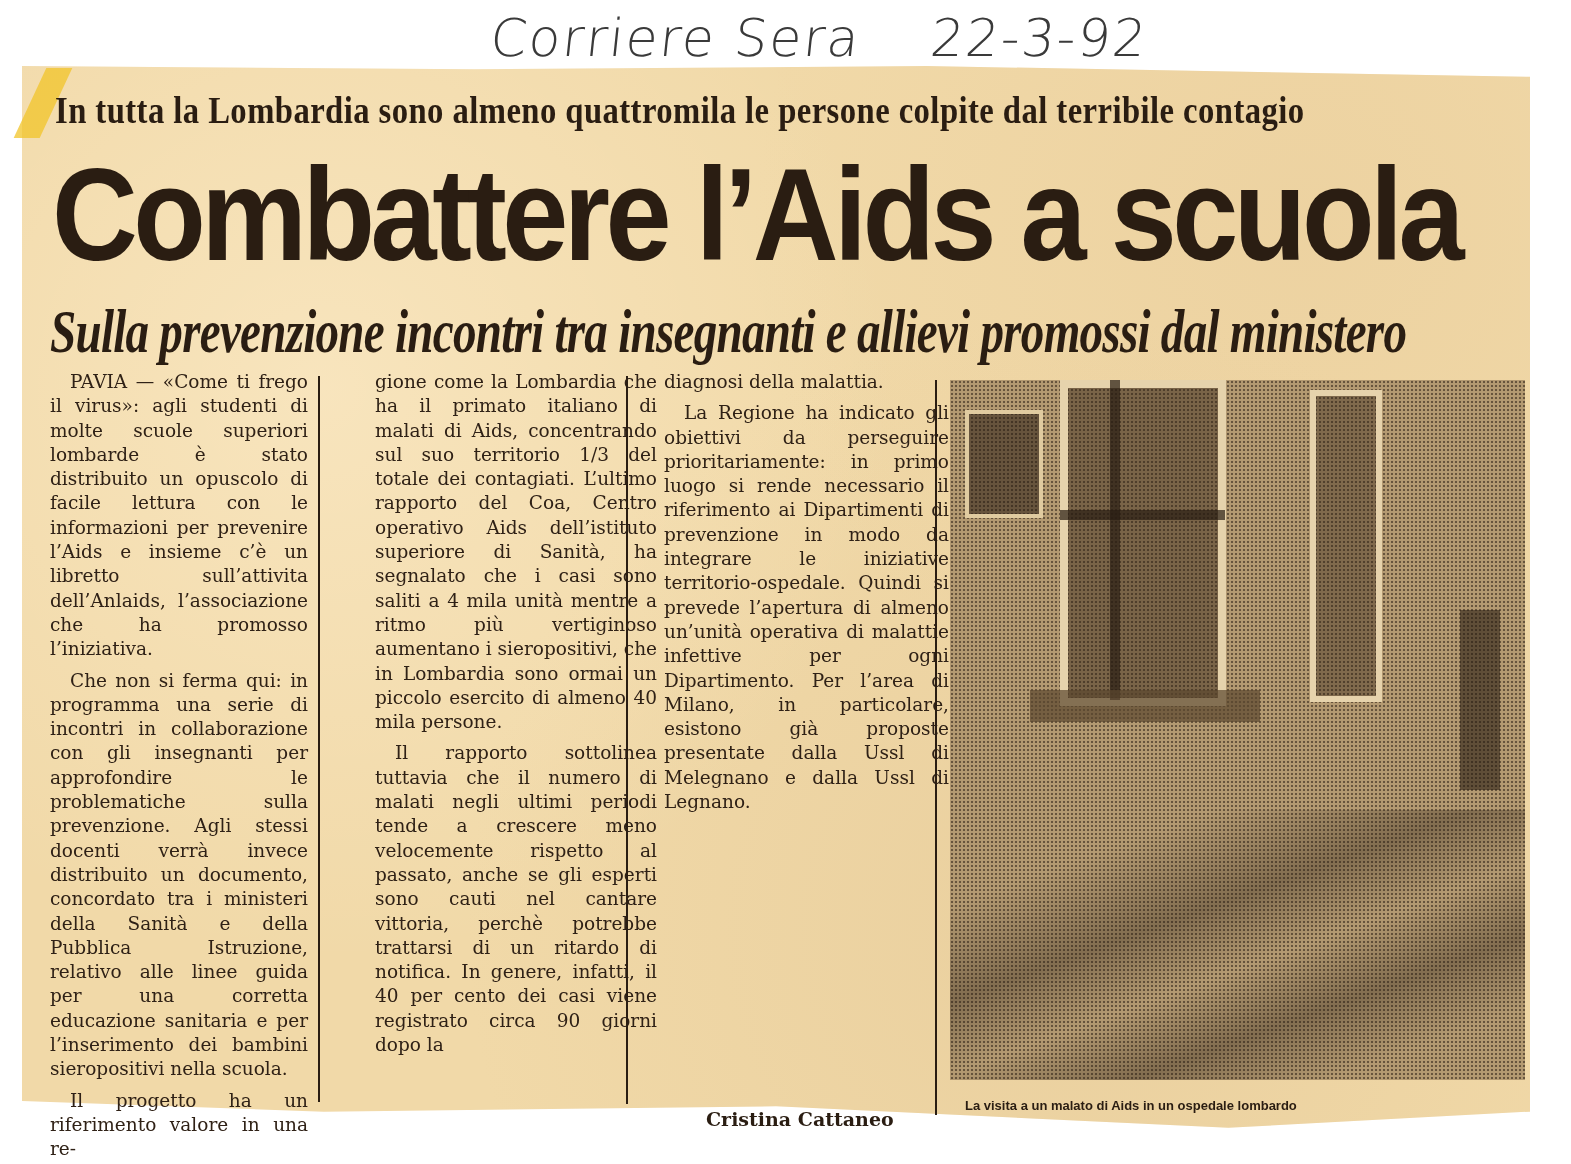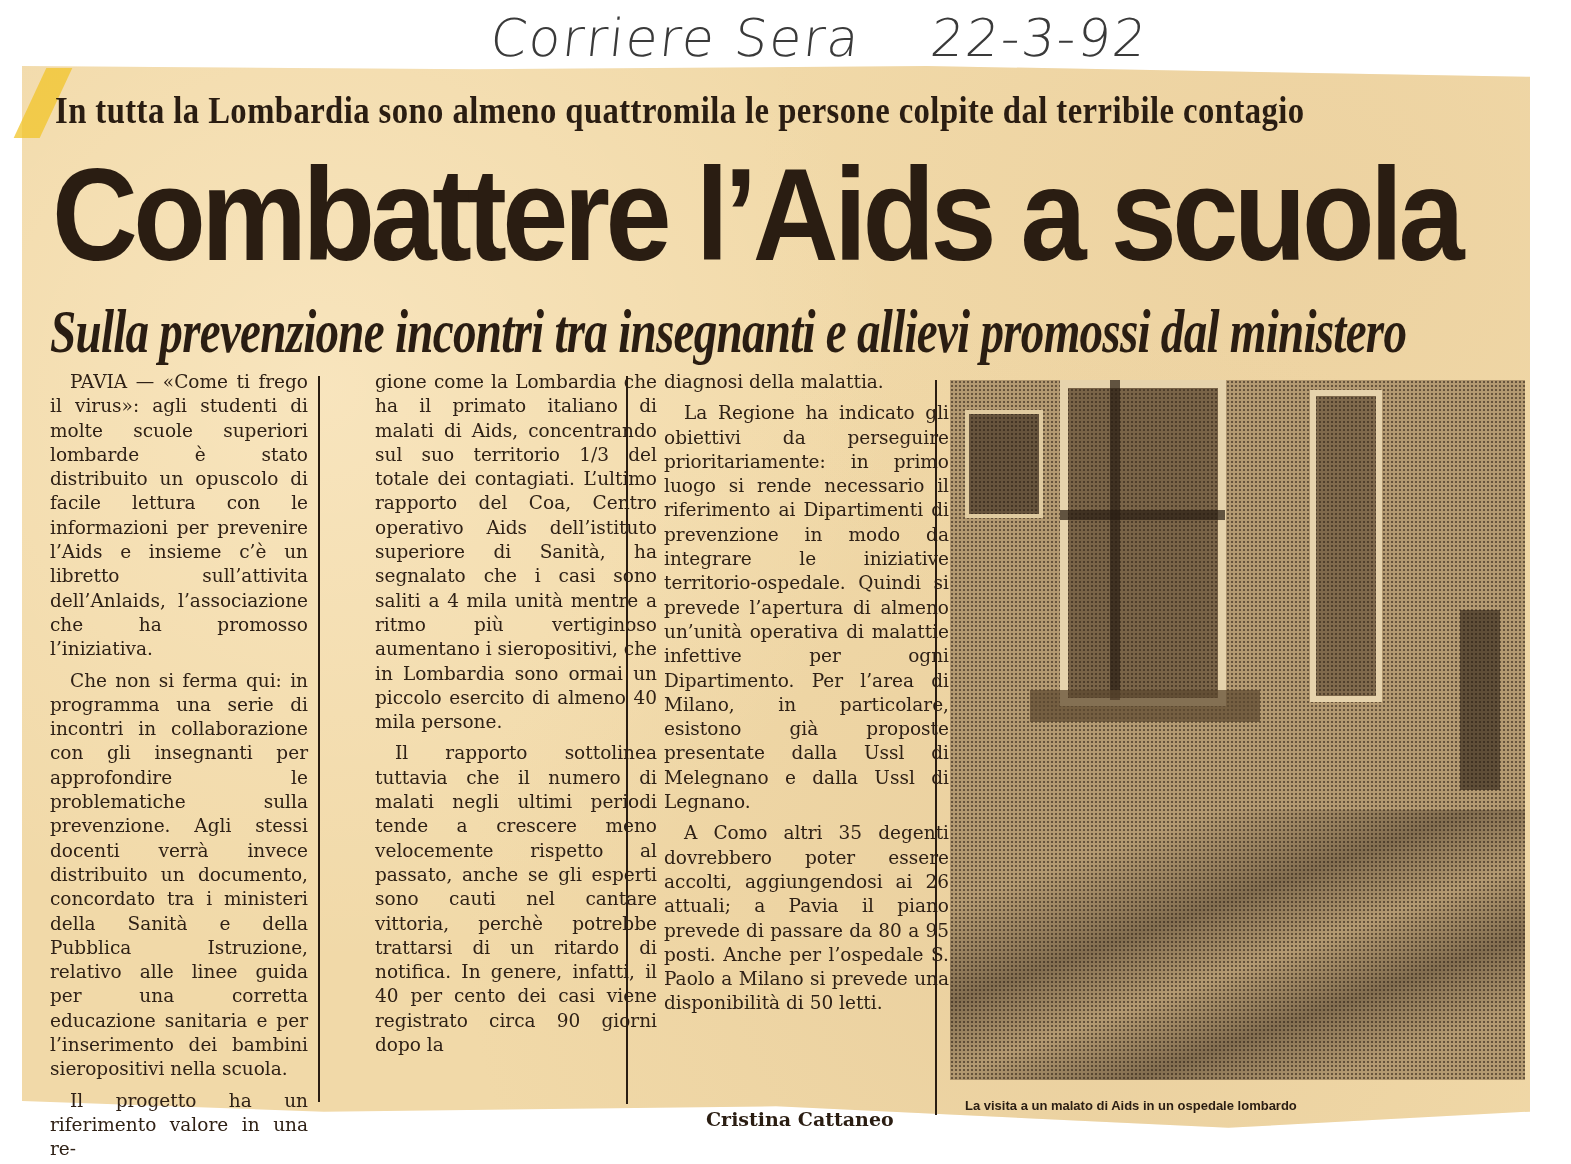--- a/index.html
+++ b/index.html
@@ -92,21 +92,20 @@
 
 <div class="col col2">
   <p>gione come la Lombardia che ha il primato italiano di malati di Aids, concentrando sul suo territorio 1/3 del totale dei contagiati. L’ultimo rapporto del Coa, Centro operativo Aids dell’istituto superiore di Sanità, ha segnalato che i casi sono saliti a 4 mila unità mentre a ritmo più vertiginoso aumentano i sieropositivi, che in Lombardia sono ormai un piccolo esercito di almeno 40 mila persone.</p>
   <p class="indent">Il rapporto sottolinea tuttavia che il numero di malati negli ultimi periodi tende a crescere meno velocemente rispetto al passato, anche se gli esperti sono cauti nel cantare vittoria, perchè potrebbe trattarsi di un ritardo di notifica. In genere, infatti, il 40 per cento dei casi viene registrato circa 90 giorni dopo la</p>
 </div>
 <div class="rule" style="left:626px; top:376px; height:728px;"></div>
 
 <div class="col col3">
   <p>diagnosi della malattia.</p>
   <p class="indent">La Regione ha indicato gli obiettivi da perseguire prioritariamente: in primo luogo si rende necessario il riferimento ai Dipartimenti di prevenzione in modo da integrare le iniziative territorio-ospedale. Quindi si prevede l’apertura di almeno un’unità operativa di malattie infettive per ogni Dipartimento. Per l’area di Milano, in particolare, esistono già proposte presentate dalla Ussl di Melegnano e dalla Ussl di Legnano.</p>
-  <p class="indent">A Como altri 35 degenti dovrebbero poter essere accolti, aggiungendosi ai 26 attuali; a Pavia il piano prevede di passare da 80 a 95 posti. Anche per l’ospedale S. Paolo a Milano si prevede una disponibilità di 50 letti.</p>
 </div>
 <div class="rule" style="left:935px; top:380px; height:735px;"></div>
 
 <div class="byline">Cristina Cattaneo</div>
 
 <div class="photo">
   <div class="shape" style="left:110px;top:0;width:150px;height:310px;border:8px solid #e6d3ac;background:rgba(50,35,22,0.45);"></div>
   <div class="shape" style="left:160px;top:0;width:10px;height:320px;background:rgba(40,28,18,0.7);"></div>
   <div class="shape" style="left:110px;top:130px;width:165px;height:10px;background:rgba(40,28,18,0.7);"></div>
   <div class="shape" style="left:80px;top:310px;width:230px;height:32px;background:rgba(90,70,45,0.7);"></div>

